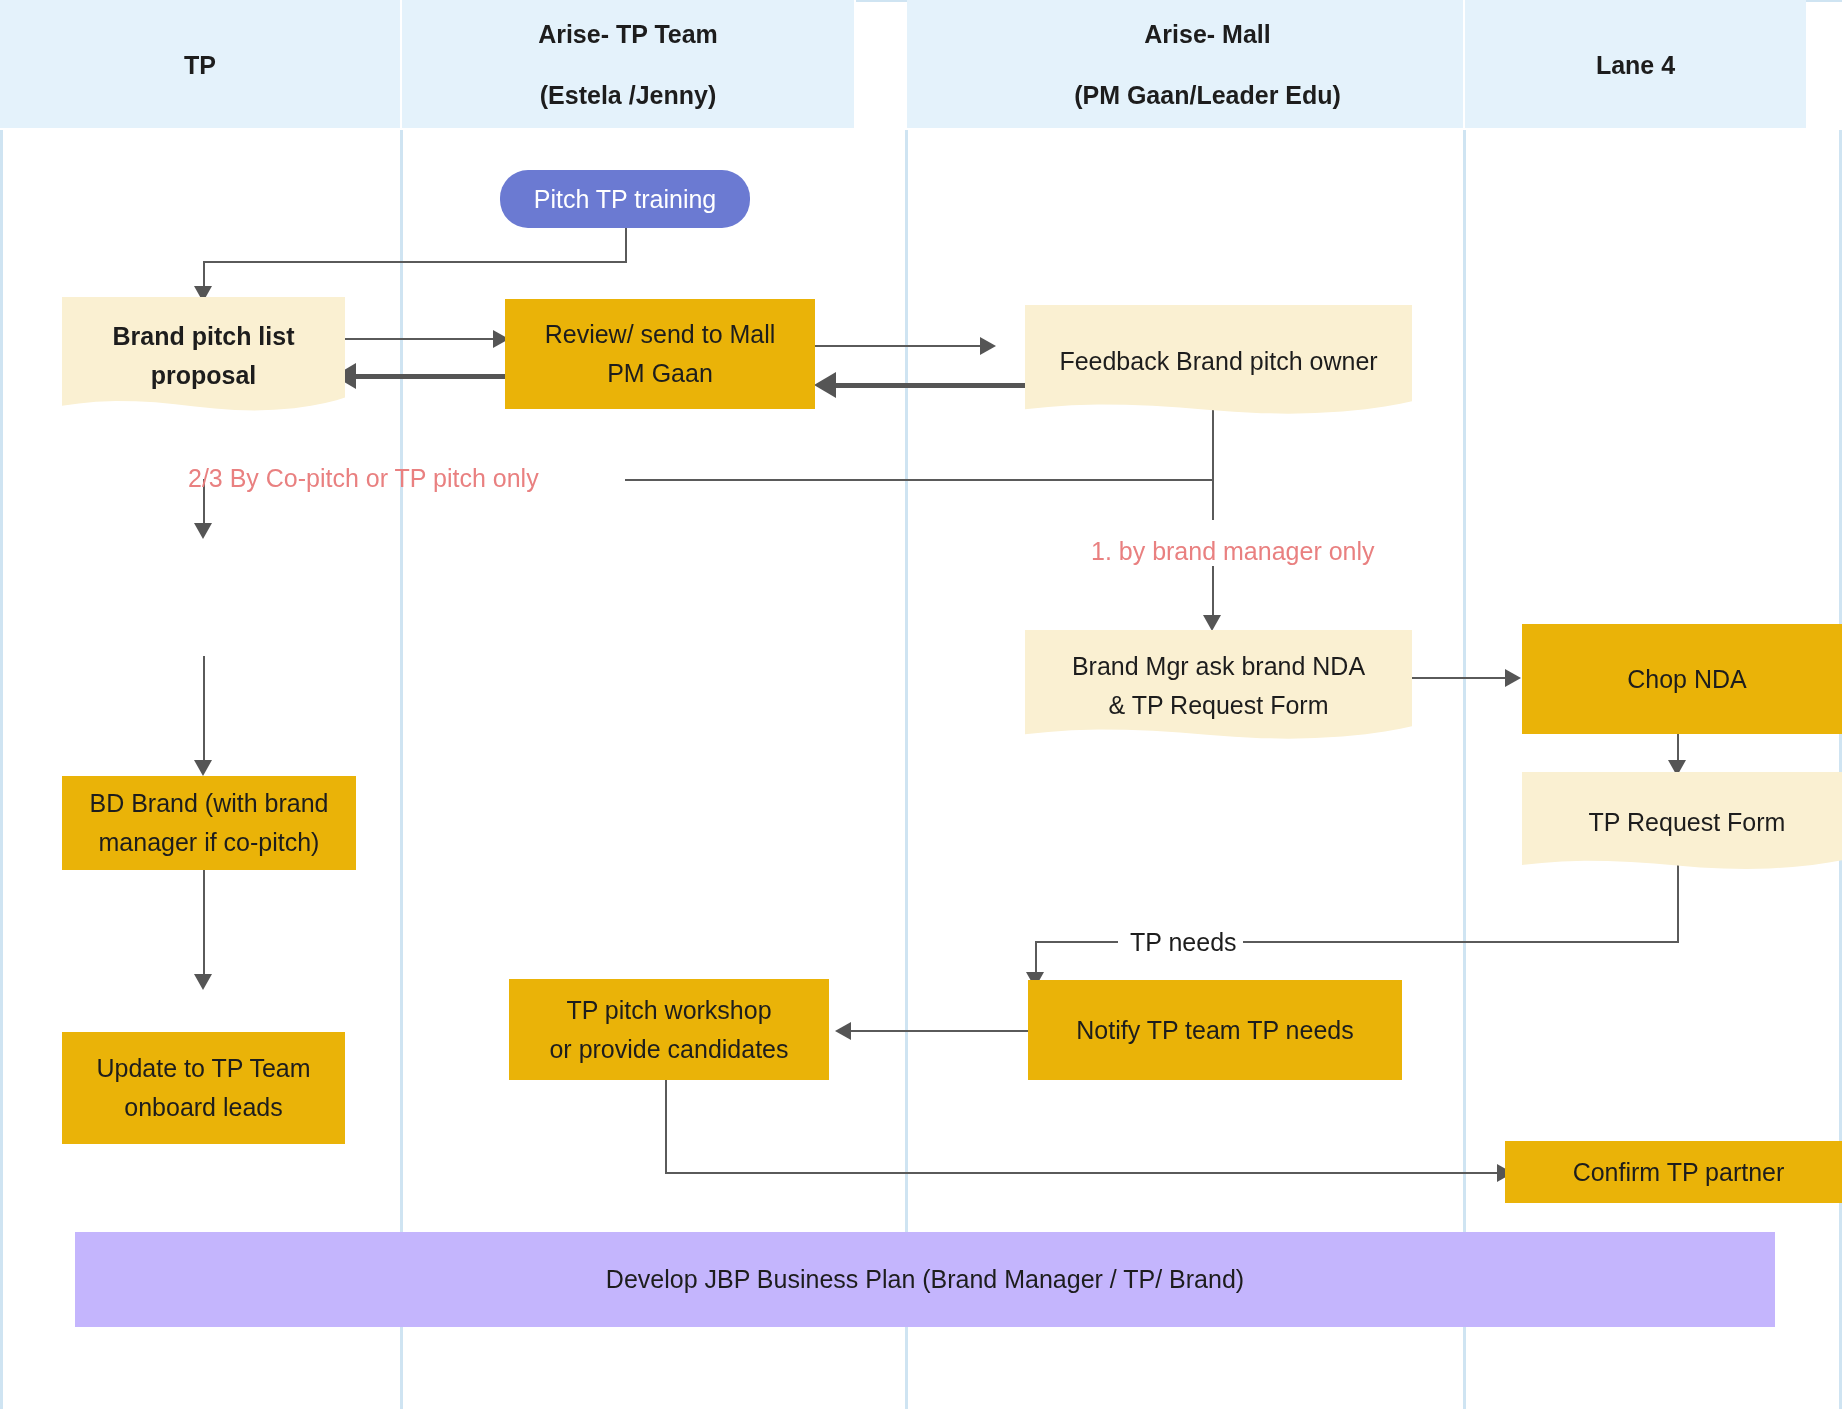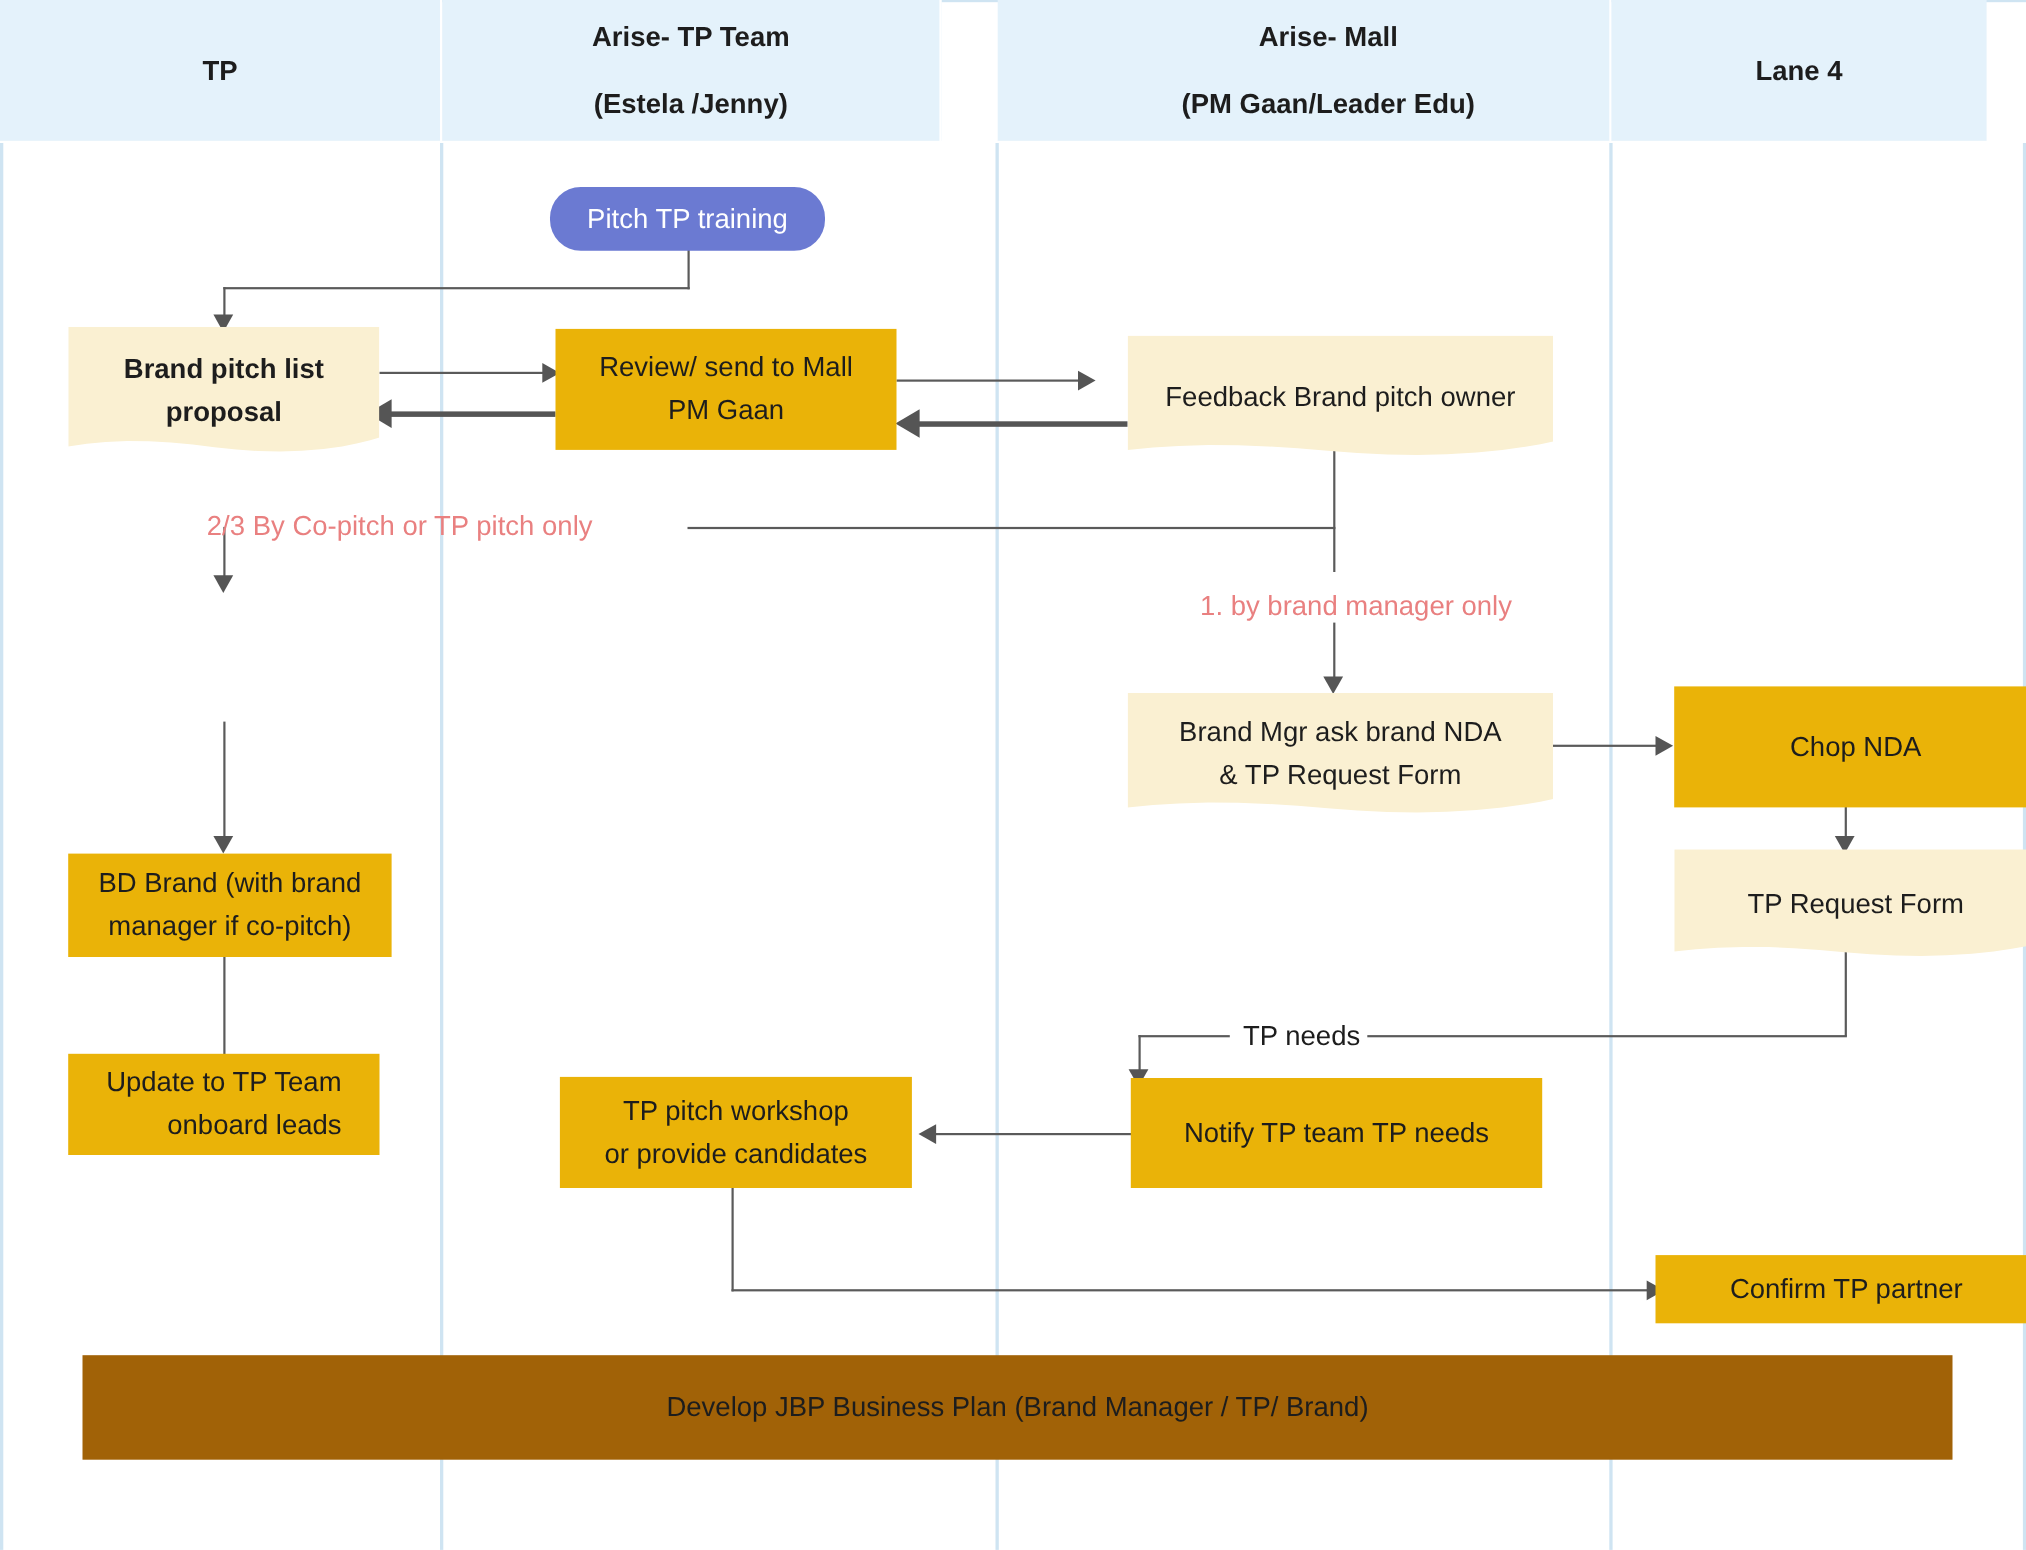--- a/index.html
+++ b/index.html
@@ -37,21 +37,21 @@
                        radial-gradient(110% 26px at 75% calc(100% - 18px), #000 99%, transparent 100%);
   }
   .n-doc{
     background:#faf0d2;
     -webkit-mask-image:none;mask-image:none;
     clip-path: polygon(0 0,100% 0,100% 86%,
       97% 88.2%,93% 90.6%,88% 93%,82% 95%,75% 96.4%,68% 97%,61% 96.6%,
       54% 95.4%,47% 93.6%,40% 91.6%,33% 90%,26% 89%,19% 88.8%,12% 89.6%,
       6% 91%,0 93%);
   }
-  .n-wide{background:#a16207;text-align:right;}
+  .n-wide{background:#c4b5fd;text-align:right;}
 
   
   .ln-h{position:absolute;height:2px;background:#5a5a5a;}
   .ln-h.thick{height:5px;background:#555;}
   .ln-v{position:absolute;width:2px;background:#5a5a5a;}
   .arw{position:absolute;width:0;height:0;}
   .arw-r{border-top:9px solid transparent;border-bottom:9px solid transparent;border-left:16px solid #555;}
   .arw-l{border-top:9px solid transparent;border-bottom:9px solid transparent;border-right:16px solid #555;}
   .arw-d{border-left:9px solid transparent;border-right:9px solid transparent;border-top:16px solid #555;}
   .arw-lb{border-top:13px solid transparent;border-bottom:13px solid transparent;border-right:22px solid #555;}
@@ -178,21 +178,21 @@
   <div class="node n-doc" style="left:1025px;top:305px;width:387px;height:112px;">
     <span>Feedback Brand pitch owner</span>
   </div>
 
 
   <div class="node n-proc" style="left:62px;top:776px;width:294px;height:94px;">
     <span>BD Brand (with brand
 manager if co-pitch)</span>
   </div>
 
-  <div class="node n-proc" style="left:62px;top:958px;width:283px;height:92px;text-align:right;">
+  <div class="node n-proc" style="left:62px;top:1032px;width:283px;height:112px;">
     <span>Update to TP Team
 onboard leads</span>
   </div>
 
   <div class="node n-doc" style="left:1025px;top:630px;width:387px;height:112px;">
     <span>Brand Mgr ask brand NDA
 &amp; TP Request Form</span>
   </div>
 
   <div class="node n-proc" style="left:1522px;top:624px;width:330px;height:110px;">

